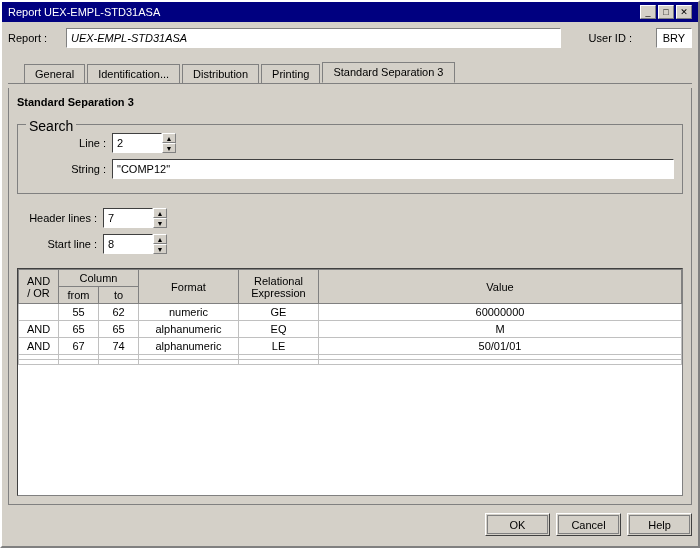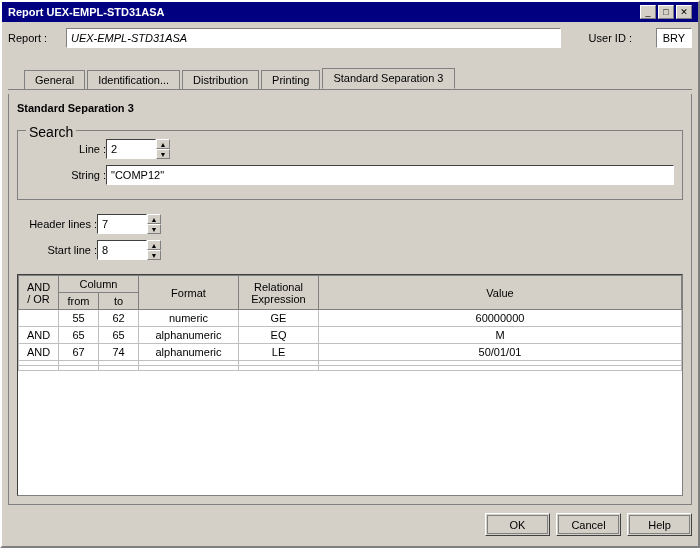--- a/index.html
+++ b/index.html
@@ -26,21 +26,21 @@
       color: white;
       padding: 3px 6px;
       display: flex;
       justify-content: space-between;
       align-items: center;
       height: 20px;
       flex-shrink: 0;
     }
     .title-bar-text {
       font-size: 11px;
-      font-weight: bold;
+      font-weight: normal;
     }
     .title-bar-buttons {
       display: flex;
       gap: 2px;
     }
     .title-btn {
       width: 16px;
       height: 14px;
       background: #d4d0c8;
       border: 1px solid #ffffff;
@@ -57,21 +57,21 @@
       flex: 1;
       padding: 6px;
       display: flex;
       flex-direction: column;
       gap: 4px;
     }
     .report-row {
       display: flex;
       align-items: center;
       gap: 8px;
-      margin-bottom: 16px;
+      margin-bottom: 10px;
     }
     .report-label {
       font-size: 11px;
       min-width: 50px;
     }
     .report-input {
       flex: 1;
       height: 20px;
       border: 1px solid #808080;
       border-top-color: #808080;
@@ -155,20 +155,21 @@
       position: absolute;
       top: -7px;
       left: 8px;
       background: #d4d0c8;
       padding: 0 3px;
       font-size: 14px;
     }
     .form-row {
       display: flex;
       align-items: center;
+      gap: 6px;
       margin-bottom: 6px;
     }
     .form-label {
       font-size: 11px;
       min-width: 80px;
       text-align: right;
     }
     .spin-container {
       display: flex;
       align-items: center;

